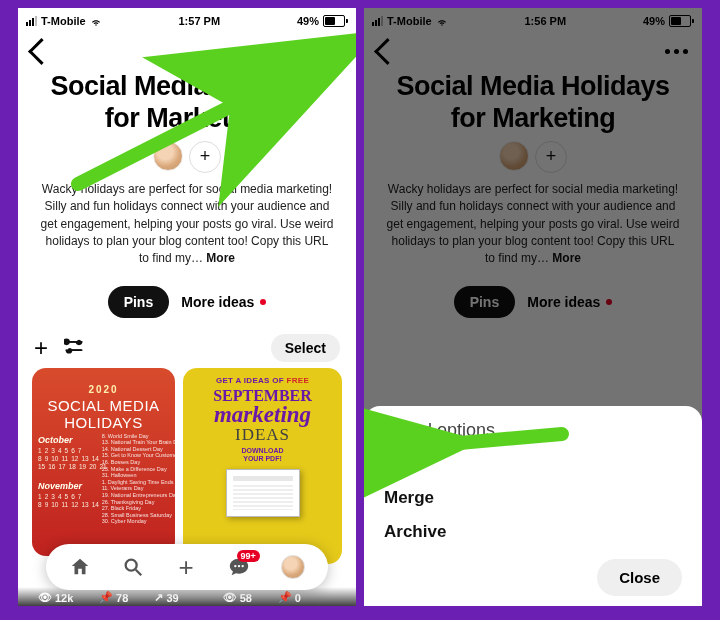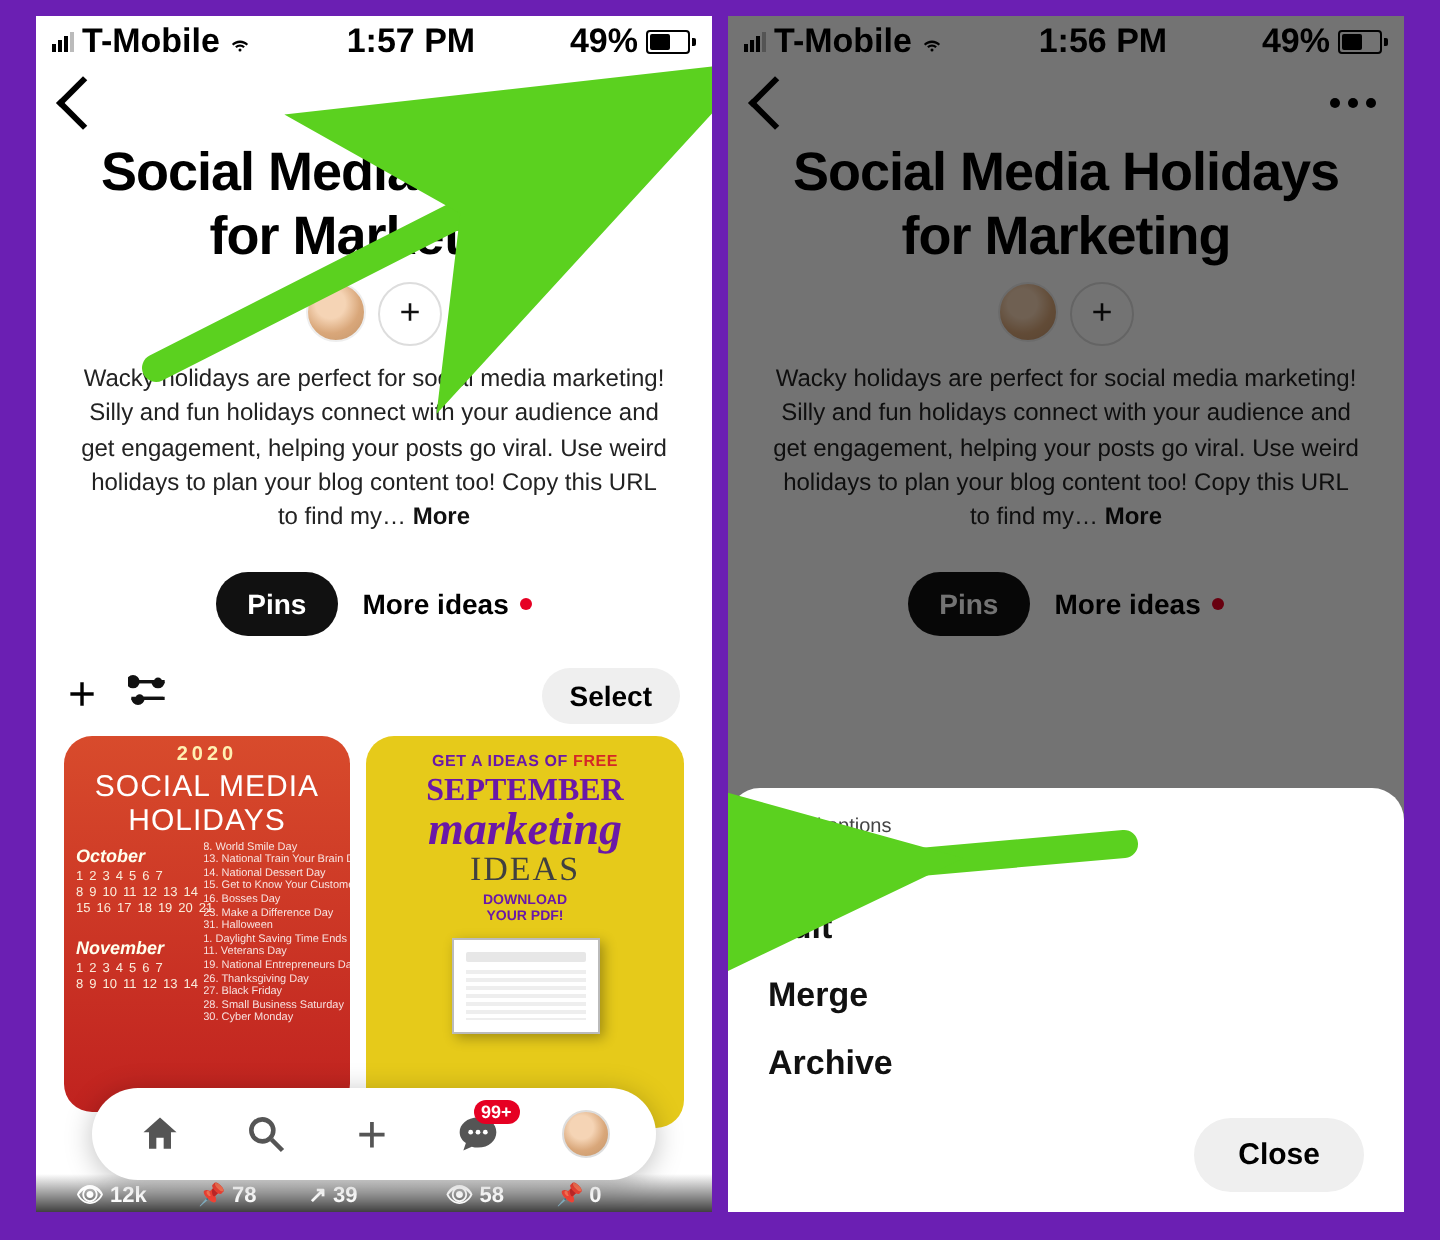--- a/index.html
+++ b/index.html
@@ -4,22 +4,22 @@
 <style>
   html,body{margin:0;padding:0;font-family:-apple-system,Helvetica,Arial,sans-serif}
   body{width:720px;height:620px;background:#6b1fb3;overflow:hidden}
   .canvas{position:relative;width:720px;height:620px}
 
   .phone{position:absolute;top:8px;width:338px;height:598px;background:#fff;overflow:hidden}
   .phone.left{left:18px}
   .phone.right{left:364px}
 
   
-  .status{height:20px;display:flex;align-items:flex-end;justify-content:space-between;
-           font-size:17px;font-weight:600;padding:3px 8px 0}
+  .status{height:20px;display:flex;align-items:center;justify-content:space-between;
+           font-size:11px;font-weight:600;padding:3px 8px 0}
   .status .l,.status .r{display:flex;align-items:center;gap:4px}
   .sigbars{display:flex;align-items:flex-end;gap:1px}
   .sigbars span{width:2px;background:#000}
   .sigbars span:nth-child(1){height:4px}
   .sigbars span:nth-child(2){height:6px}
   .sigbars span:nth-child(3){height:8px}
   .sigbars span:nth-child(4){height:10px;background:#bbb}
   .wifi{width:12px;height:12px}
   .batt{display:flex;align-items:center;gap:1px}
   .batt-body{width:20px;height:10px;border:1px solid #000;border-radius:2px;position:relative}
@@ -51,21 +51,21 @@
 
   .tools{display:flex;align-items:center;justify-content:space-between;padding:6px 16px 2px}
   .tools-l{display:flex;gap:16px;align-items:center}
   .plus{font-size:24px;font-weight:300}
   .filter{display:inline-block}
   .select{background:#efefef;border-radius:16px;padding:6px 14px;font-size:14px;font-weight:600}
 
   .pins{display:flex;gap:8px;padding:4px 14px 0}
   .pin{flex:1;border-radius:14px;overflow:hidden;position:relative;height:188px}
   .pinA{background:linear-gradient(#d84b2c,#c0221f)}
-  .pinA .yr{color:#fff0b2;font-size:10px;text-align:center;font-weight:600;margin-top:4px;letter-spacing:2px}
+  .pinA .yr{color:#fff0b2;font-size:10px;text-align:center;font-weight:600;margin-top:16px;letter-spacing:2px}
   .pinA .h{color:#fff;font-family:Impact,'Arial Black',sans-serif;font-size:15px;text-align:center;letter-spacing:.5px;margin-top:2px}
   .pinA .cal{padding:2px 6px 0;color:#ffe;font-size:6.5px}
   .mon{font-style:italic;font-size:9px;font-weight:600;margin:2px 0}
   .week{display:flex;gap:3px;margin:1px 0}
   .week i{font-style:normal;opacity:.9}
   .mini{line-height:1.2;color:#fff;opacity:.85}
   .mini div{white-space:nowrap;overflow:hidden;text-overflow:clip}
 
   .pinB{background:#e6ca1a;display:flex;flex-direction:column;align-items:center;padding:8px 8px 0;text-align:center}
   .pinB .gb{color:#6a18a8;font-weight:600;font-size:8px;letter-spacing:.3px}
@@ -87,21 +87,21 @@
   .avsm{width:24px;height:24px;border-radius:50%;background:radial-gradient(circle at 40% 35%,#f5d4b5 0 30%,#d9a77a 60%,#c2956a);border:1px solid #ddd;box-sizing:border-box}
 
   .stats{position:absolute;bottom:0;left:0;right:0;padding:4px 20px 2px;display:flex;gap:26px;
          color:#fff;font-size:11px;font-weight:600;background:linear-gradient(transparent,rgba(0,0,0,.75))}
   .stats span{display:flex;align-items:center;gap:3px}
 
   
   .shade{position:absolute;inset:0;background:rgba(0,0,0,.55);pointer-events:none}
   .sheet{position:absolute;left:0;right:0;bottom:0;background:#fff;border-radius:16px 16px 0 0;
          padding:14px 20px 10px;pointer-events:auto}
-  .sheet-title{font-size:10px;color:#444;margin-bottom:28px}
+  .sheet-title{font-size:18px;color:#444;margin-bottom:6px}
   .sheet-opt{font-size:17px;font-weight:600;color:#111;padding:7px 0}
   .close-wrap{text-align:right;margin-top:10px}
   .close-btn{display:inline-block;background:#efefef;border-radius:22px;padding:10px 22px;font-size:15px;font-weight:700}
 
   
   .arrow{position:absolute;pointer-events:none}
   .arrow svg{overflow:visible}
 </style>
 </head>
 <body>

